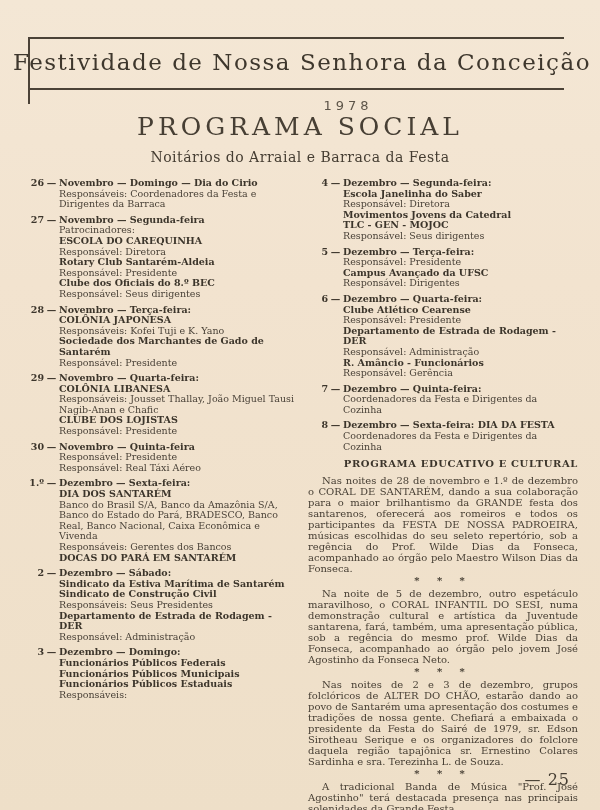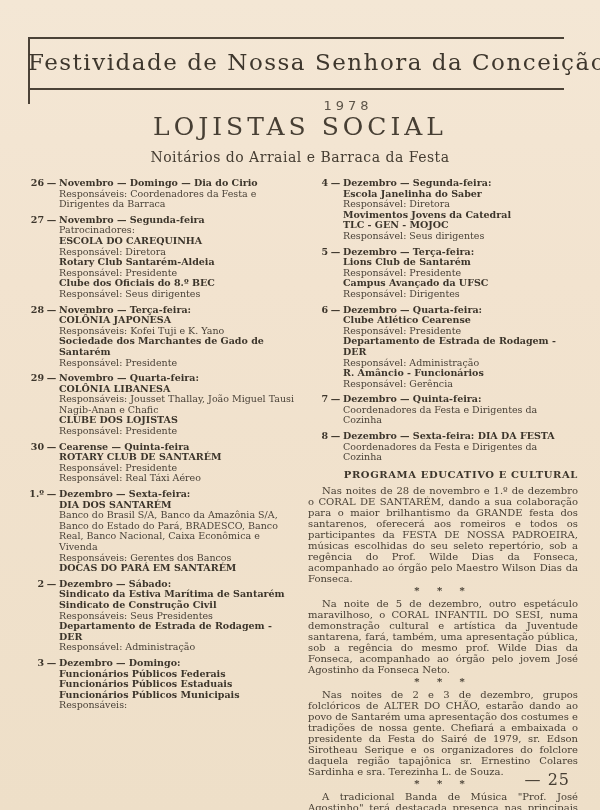--- a/index.html
+++ b/index.html
@@ -14,21 +14,21 @@
     background:linear-gradient(180deg,#f4e7d5 0%,#f2e3cf 35%,#eedfc8 100%);
     overflow:hidden;
     color:#4a4238;
   }
   
   .rule{position:absolute;left:28px;width:536px;height:2px;background:#4b4237;}
   .rule-top{top:37px;}
   .rule-bottom{top:88px;}
   .header-tick{position:absolute;left:28px;top:37px;width:2px;height:67px;background:#4b4237;}
   .title{
-    position:absolute;top:49px;left:28px;width:536px;margin:0;
+    position:absolute;top:49px;left:13px;width:536px;margin:0;
     text-align:center;font-weight:400;font-style:normal;
     font-size:23px;letter-spacing:1.5px;color:#3e372d;
     font-family:"DejaVu Serif", serif;white-space:nowrap;
   }
   .year{
     position:absolute;top:98px;left:0;width:100%;
     text-align:center;font-size:13px;letter-spacing:4px;color:#5d5549;
     font-family:"DejaVu Sans", sans-serif;
     margin-left:48px;
   }
@@ -80,21 +80,21 @@
 </head>
 <body>
 
 <div class="page">
   <div class="rule rule-top"></div>
   <div class="header-tick"></div>
   <h1 class="title">Festividade de Nossa Senhora da Conceição</h1>
   <div class="rule rule-bottom"></div>
 
   <div class="year">1978</div>
-  <h2 class="program-title">LOJISTAS SOCIAL</h2>
+  <h2 class="program-title">PROGRAMA SOCIAL</h2>
   <div class="subtitle">Noitários do Arraial e Barraca da Festa</div>
 
   <div class="columns">
     <div class="col">
         <div class="entry">
           <div class="e-head">
             <span class="e-num">26</span>
             <span class="e-dash">—</span>
             <span class="e-text">Novembro — Domingo — Dia do Cirio</span>
           </div>
@@ -141,24 +141,23 @@
             <div class="line bold">COLÔNIA LIBANESA</div>
             <div class="line normal">Responsáveis: Jousset Thallay, João Miguel Tausi Nagib-Anan e Chafic</div>
             <div class="line bold">CLUBE DOS LOJISTAS</div>
             <div class="line normal">Responsável: Presidente</div>
           </div>
         </div>
         <div class="entry">
           <div class="e-head">
             <span class="e-num">30</span>
             <span class="e-dash">—</span>
-            <span class="e-text">Cearense — Quinta-feira</span>
-          </div>
-          <div class="e-lines">
-            <div class="line bold">ROTARY CLUB DE SANTARÉM</div>
+            <span class="e-text">Novembro — Quinta-feira</span>
+          </div>
+          <div class="e-lines">
             <div class="line normal">Responsável: Presidente</div>
             <div class="line normal">Responsável: Real Táxi Aéreo</div>
           </div>
         </div>
         <div class="entry">
           <div class="e-head">
             <span class="e-num">1.º</span>
             <span class="e-dash">—</span>
             <span class="e-text">Dezembro — Sexta-feira:</span>
           </div>
@@ -184,22 +183,22 @@
           </div>
         </div>
         <div class="entry">
           <div class="e-head">
             <span class="e-num">3</span>
             <span class="e-dash">—</span>
             <span class="e-text">Dezembro — Domingo:</span>
           </div>
           <div class="e-lines">
             <div class="line bold">Funcionários Públicos Federais</div>
+            <div class="line bold">Funcionários Públicos Municipais</div>
             <div class="line bold">Funcionários Públicos Estaduais</div>
-            <div class="line bold">Funcionários Públicos Municipais</div>
             <div class="line hang">
               <span class="hang-label">Responsáveis:</span>
             </div>
           </div>
         </div>
       </div>
     <div class="col">
       <div>
           <div class="entry">
             <div class="e-head">
@@ -215,21 +214,20 @@
               <div class="line normal">Responsável: Seus dirigentes</div>
             </div>
           </div>
           <div class="entry">
             <div class="e-head">
               <span class="e-num">5</span>
               <span class="e-dash">—</span>
               <span class="e-text">Dezembro — Terça-feira:</span>
             </div>
             <div class="e-lines">
-              <div class="line bold">Lions Club de Santarém</div>
               <div class="line normal">Responsável: Presidente</div>
               <div class="line bold">Campus Avançado da UFSC</div>
               <div class="line normal">Responsável: Dirigentes</div>
             </div>
           </div>
           <div class="entry">
             <div class="e-head">
               <span class="e-num">6</span>
               <span class="e-dash">—</span>
               <span class="e-text">Dezembro — Quarta-feira:</span>

